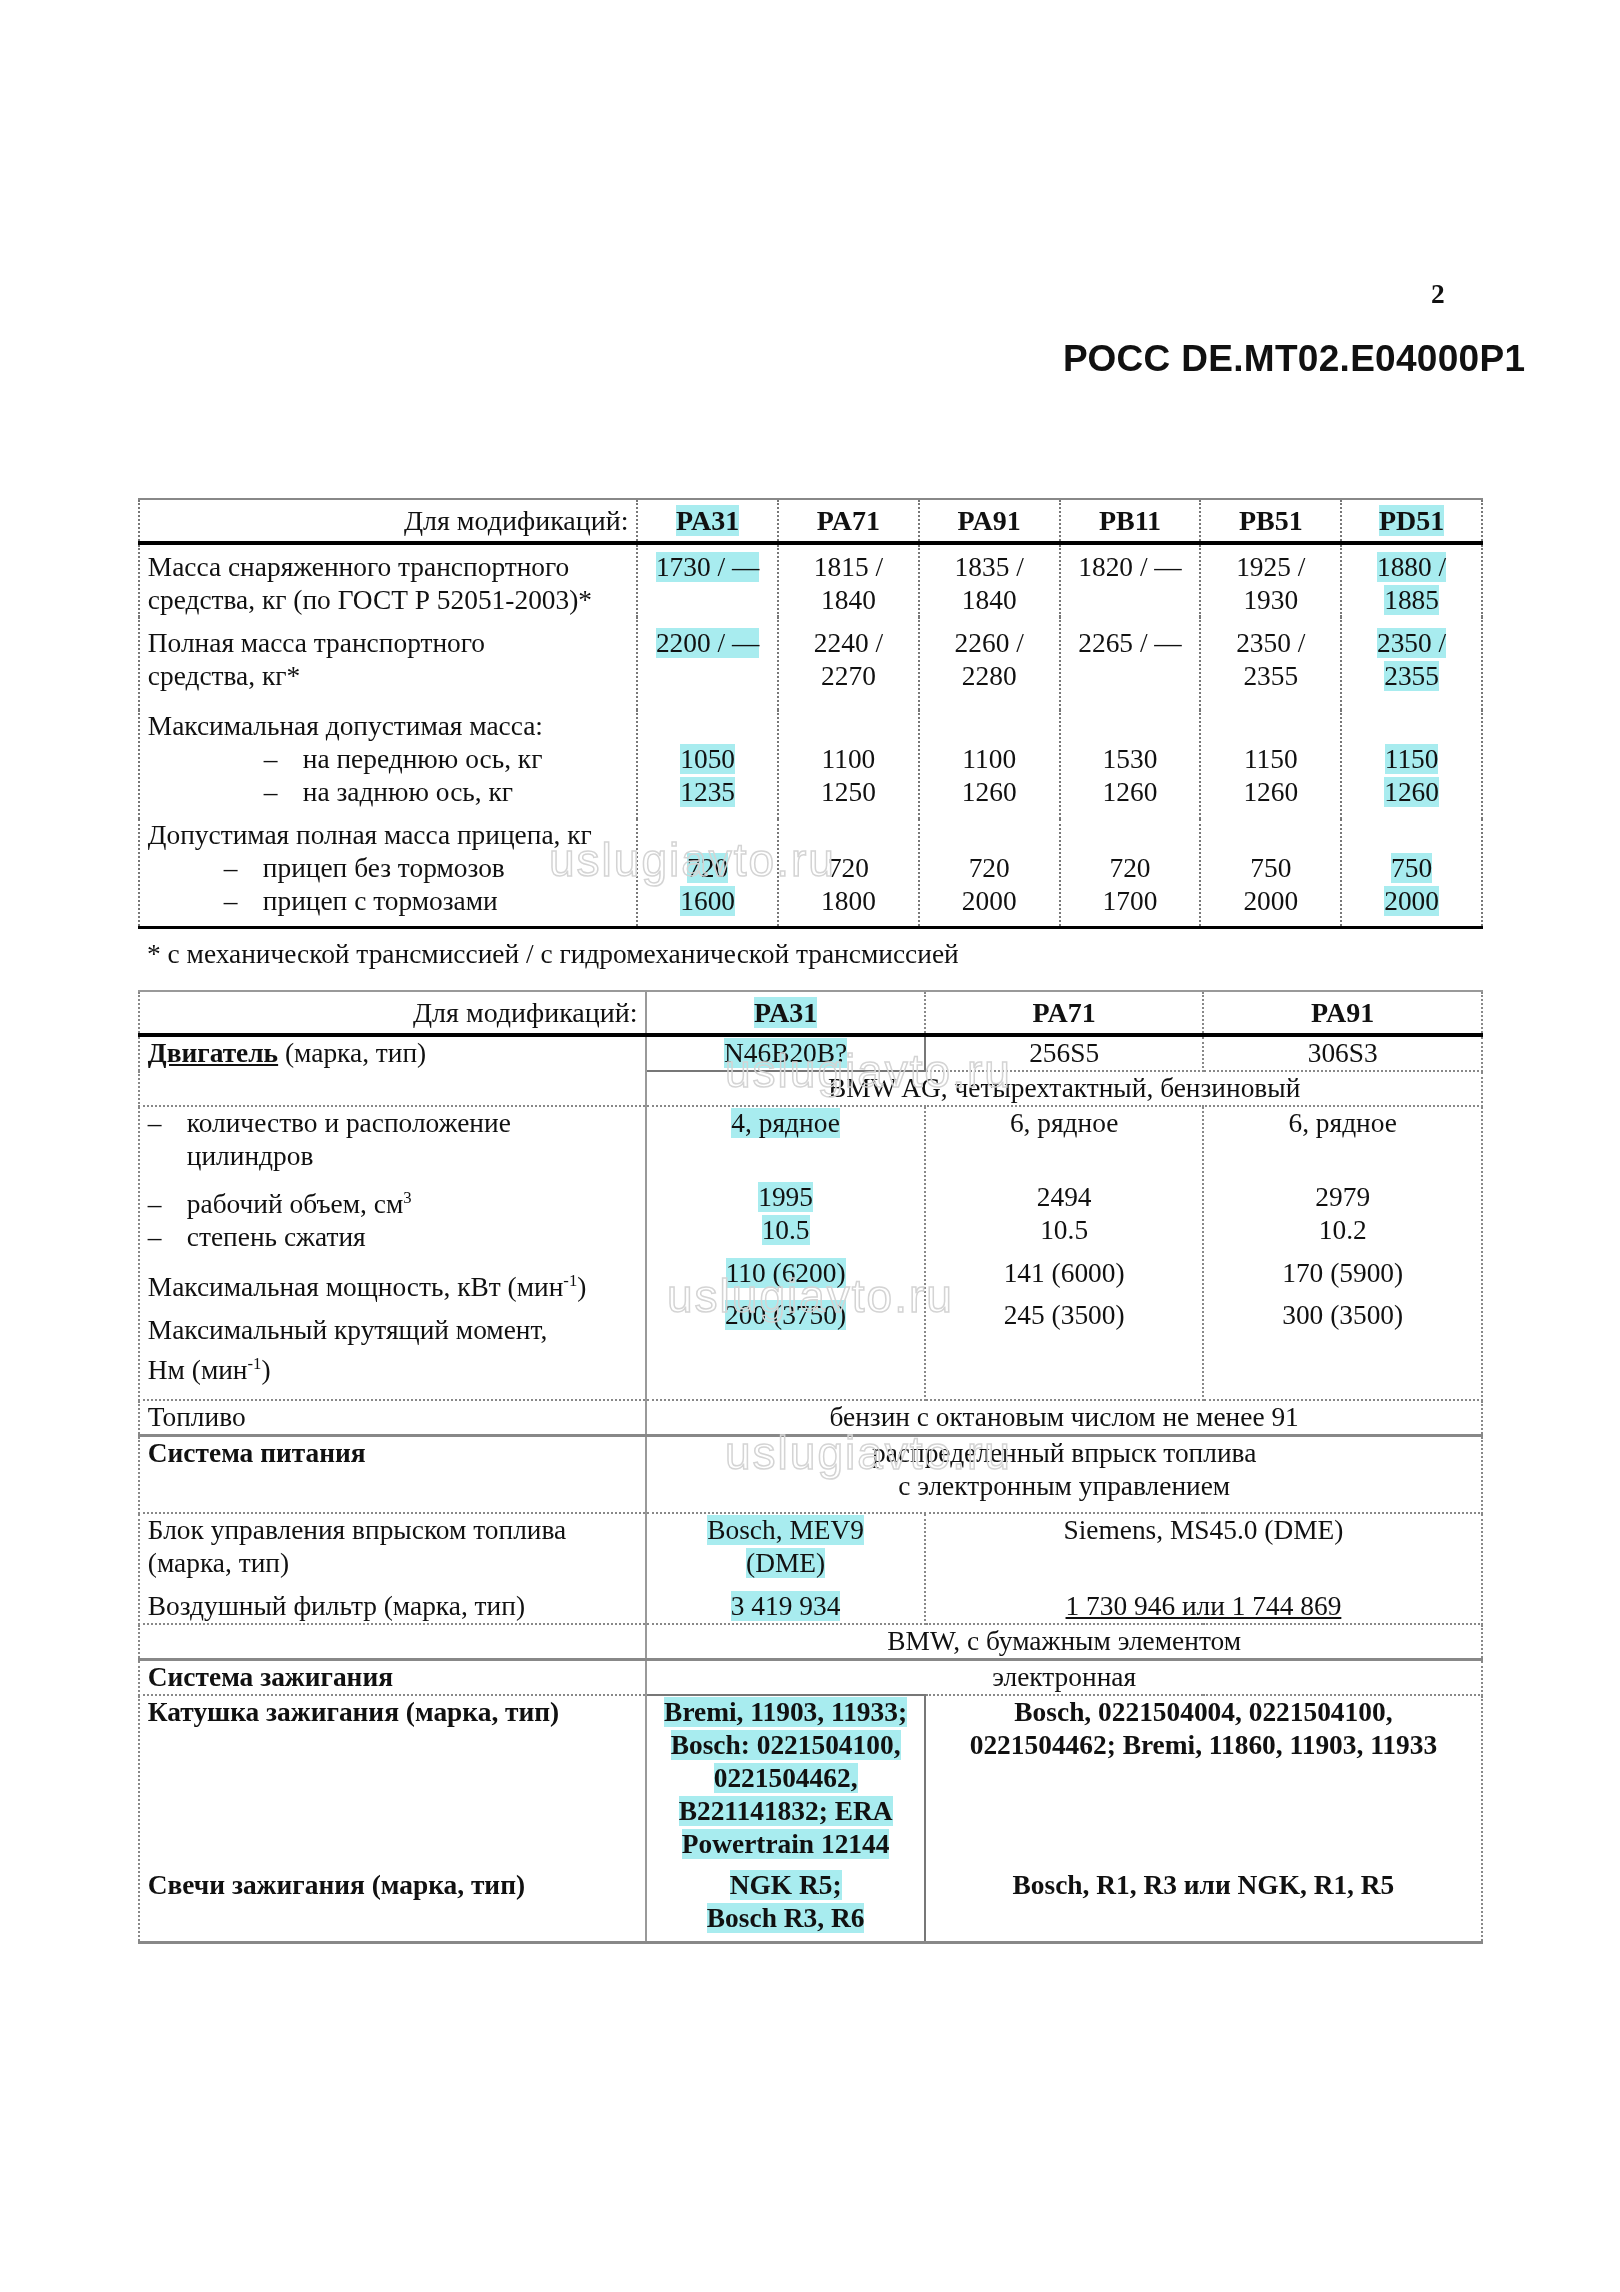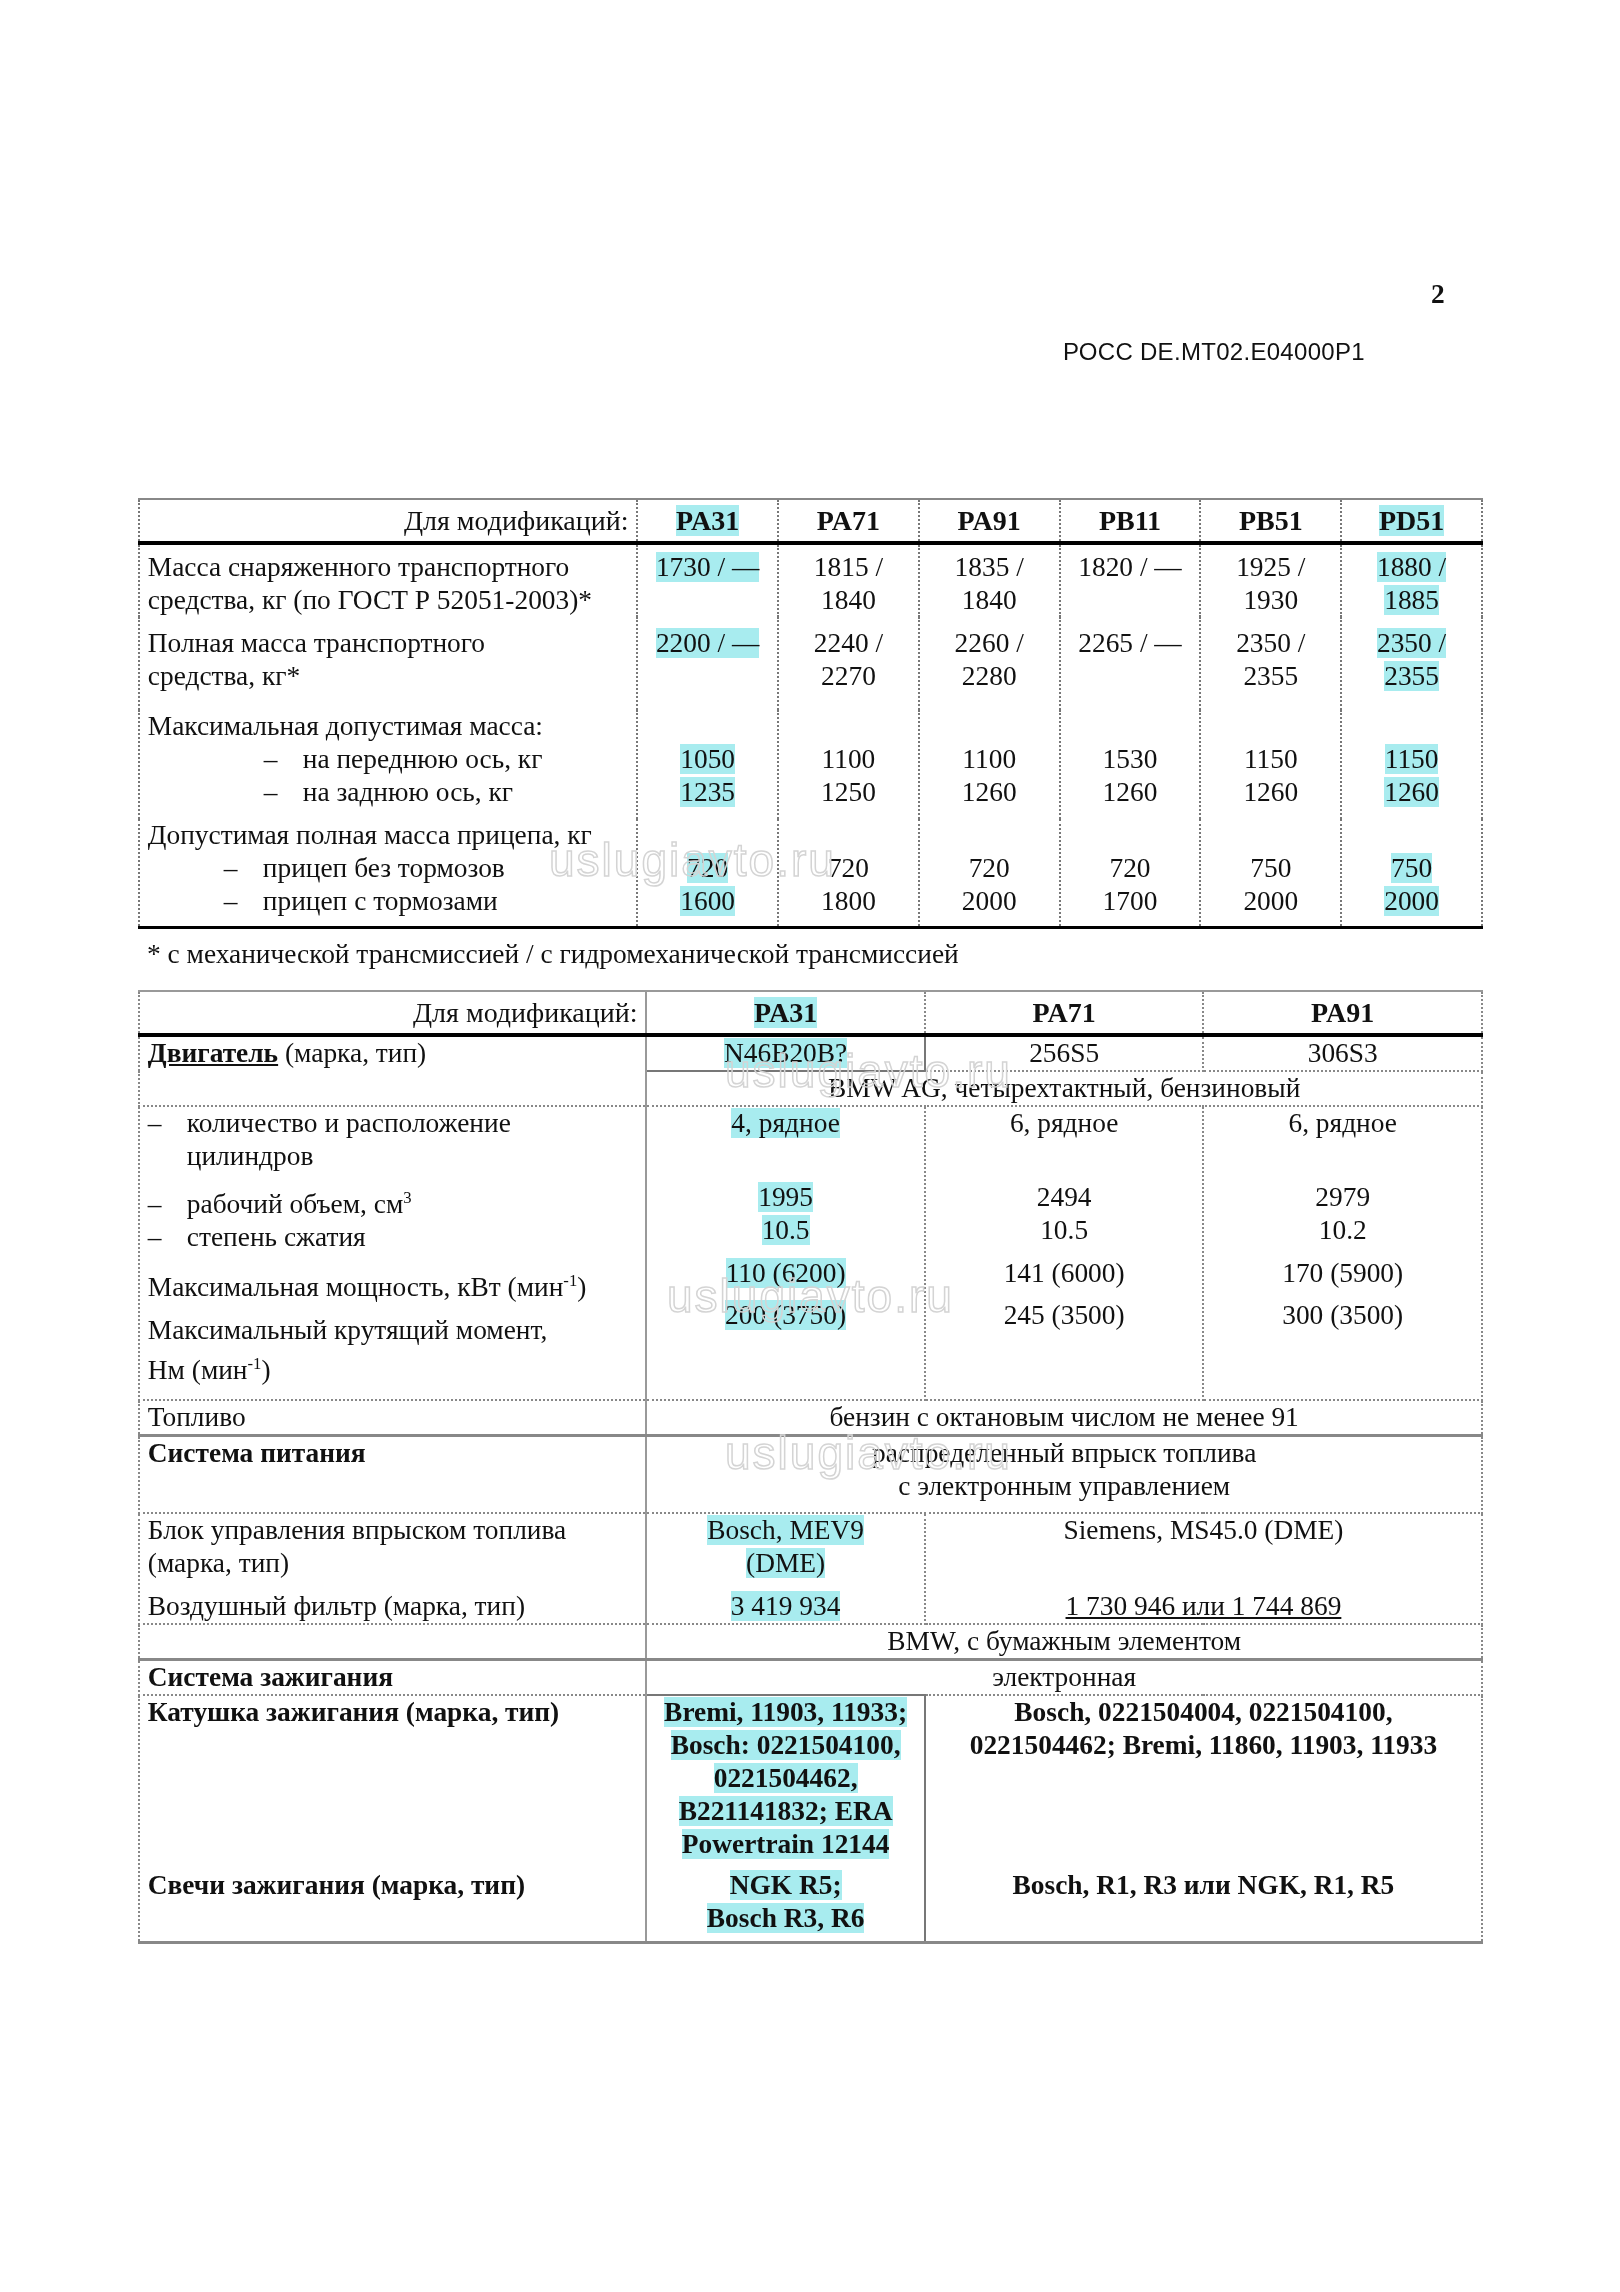--- a/index.html
+++ b/index.html
@@ -1,18 +1,18 @@
 <!DOCTYPE html>
 <html><head>
 <meta charset="utf-8">
 <style>
   html, body { margin:0; padding:0; background:#ffffff; }
   body { width:1620px; height:2293px; position:relative; font-family:"Liberation Serif", serif; color:#111; overflow:hidden; }
   .page-num { position:absolute; top:279px; left:1431px; font-size:27.4px; font-weight:bold; }
-  .doc-id { position:absolute; top:338px; left:1063px; font-family:"Liberation Sans", sans-serif; font-size:24px; font-weight:normal; letter-spacing:0.3px; }
+  .doc-id { position:absolute; top:338px; left:1063px; font-family:"Liberation Sans", sans-serif; font-size:37px; font-weight:bold; letter-spacing:0.3px; }
   table { border-collapse:collapse; position:absolute; font-size:27.4px; line-height:33px; }
   td { vertical-align:top; padding:0 7.8px; }
   .hl { background:#a8ecef; }
   .c { text-align:center; }
   .r { text-align:right; }
   .b { font-weight:bold; }
   .u { text-decoration:underline; }
 
   
   #t1 { left:138px; top:498px; width:1345px; }

